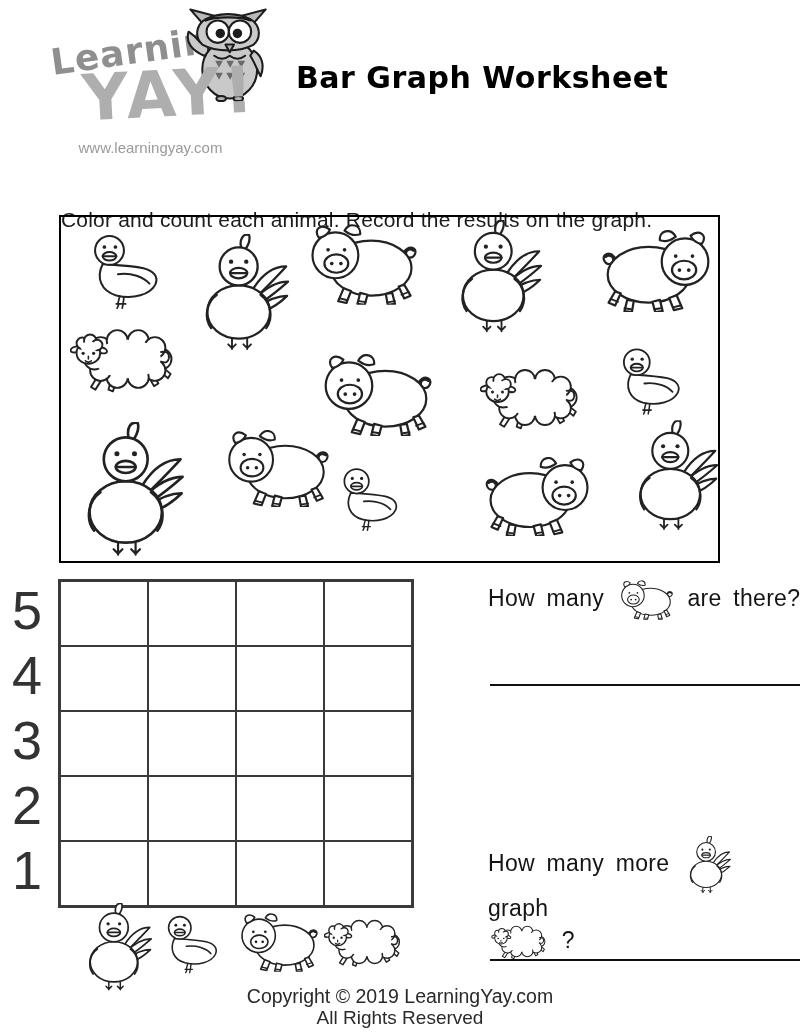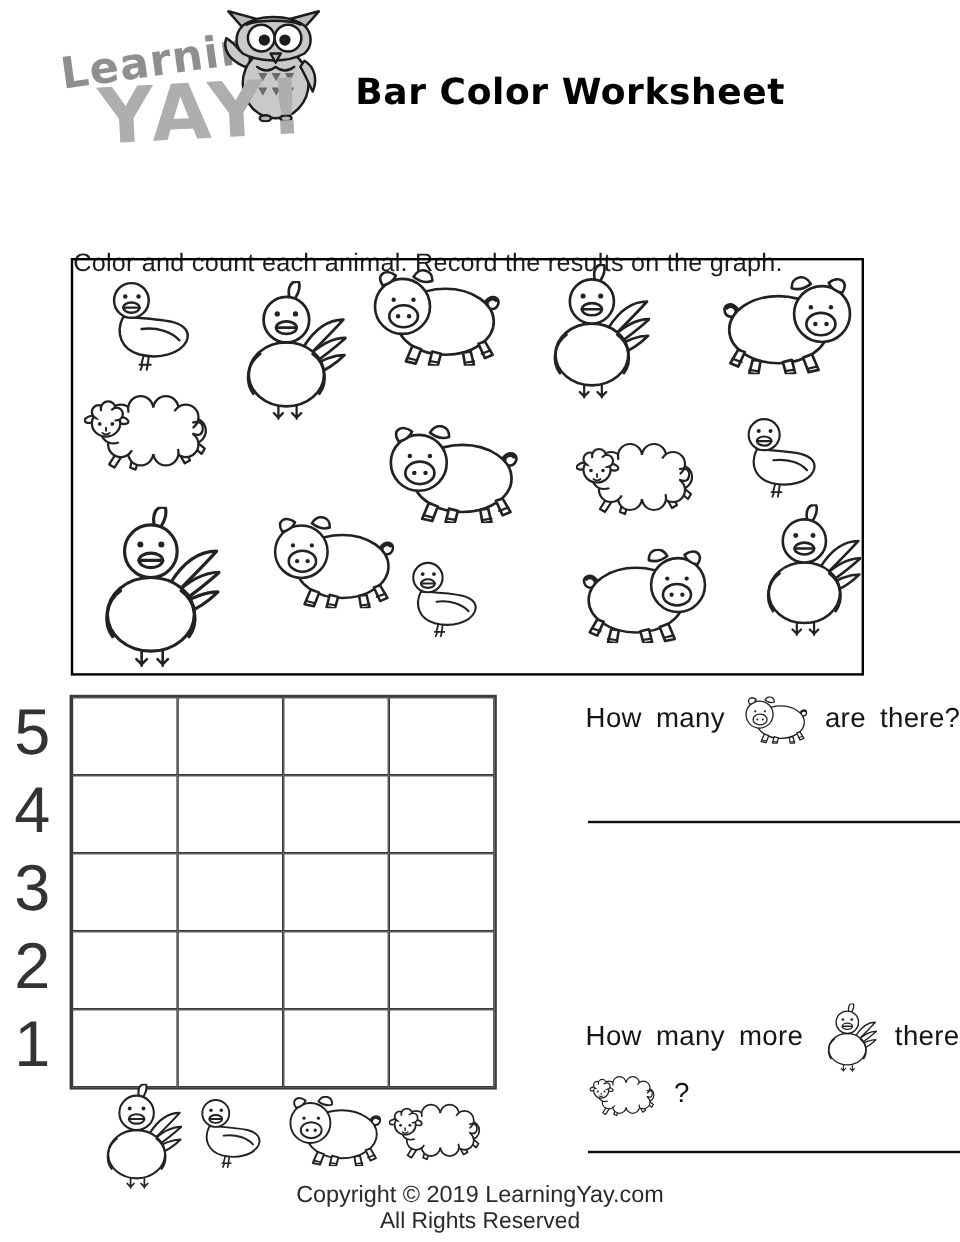--- a/index.html
+++ b/index.html
@@ -169,22 +169,23 @@
         </g>
       </symbol>
     </defs>
   </svg>
 
   <div class="logo-top">Learning,</div>
   <svg class="owl" viewBox="0 0 100 112">
       <use href="#sym-owl"></use>
     </svg>
   <div class="logo-main">YAY!</div>
-
-  <h1 class="title">Bar Color Worksheet</h1>
+  <div class="logo-web">www.learningyay.com</div>
+
+  <h1 class="title">Bar Graph Worksheet</h1>
 
   <p class="instruction">Color and count each animal. Record the results on the graph.</p>
 
   <div class="animal-field">
       <svg viewBox="0 0 100 100" class="animal" style="left: 23px; top: 13px; width: 85px; height: 85px;">
         <use href="#sym-duck"></use>
       </svg>
       <svg viewBox="0 0 100 124" class="animal" style="left: 133px; top: 17px; width: 95px; height: 118px;">
         <use href="#sym-chicken"></use>
       </svg>
@@ -255,21 +256,21 @@
       <div class="grid-cell"></div>
       <div class="grid-cell"></div>
     </div>
 
   <div class="questions">
       <div class="question" style="top: 2px; height: 106px;"><span>How many </span><svg viewBox="0 0 120 88" class="q-icon" style="width: 54px; height: 40px;">
           <use href="#sym-pig"></use>
         </svg><span> are there?</span><div class="answer-line"></div></div>
       <div class="question" style="top: 258px; height: 125px;"><span>How many more </span><svg viewBox="0 0 100 124" class="q-icon" style="width: 47px; height: 58px;">
           <use href="#sym-chicken"></use>
-        </svg><span> there</span><br><svg viewBox="0 0 120 80" class="q-icon" style="width: 56px; height: 37px;">
+        </svg><span> graph</span><br><svg viewBox="0 0 120 80" class="q-icon" style="width: 56px; height: 37px;">
           <use href="#sym-sheep"></use>
         </svg><span> ?</span><div class="answer-line"></div></div>
     </div>
 
   <div class="copy1">Copyright © 2019 LearningYay.com</div>
   <div class="copy2">All Rights Reserved</div>
 <svg viewBox="0 0 100 124" class="col-icon" style="left: 80px; top: 903px; width: 72px; height: 89px;">
       <use href="#sym-chicken"></use>
     </svg>
     <svg viewBox="0 0 100 100" class="col-icon" style="left: 160px; top: 912px; width: 66px; height: 66px;">

